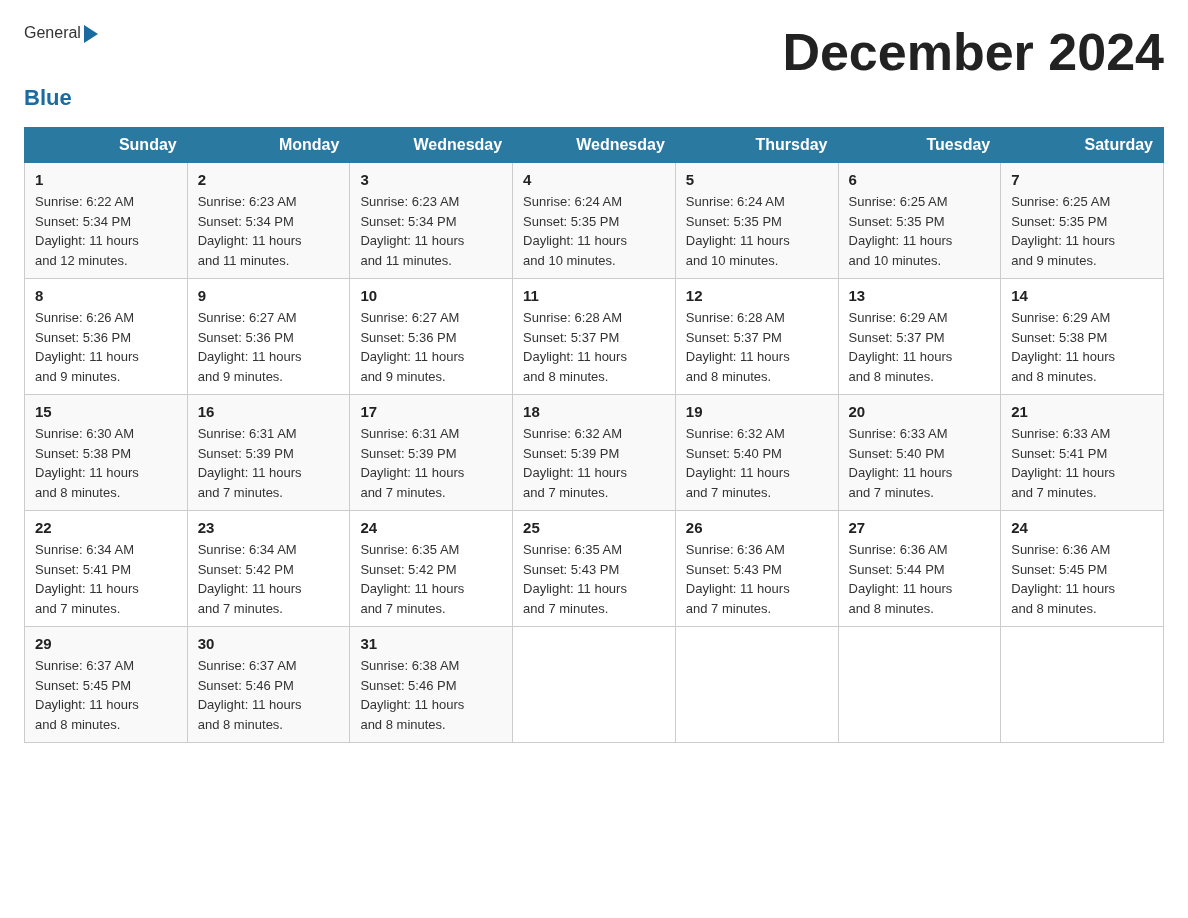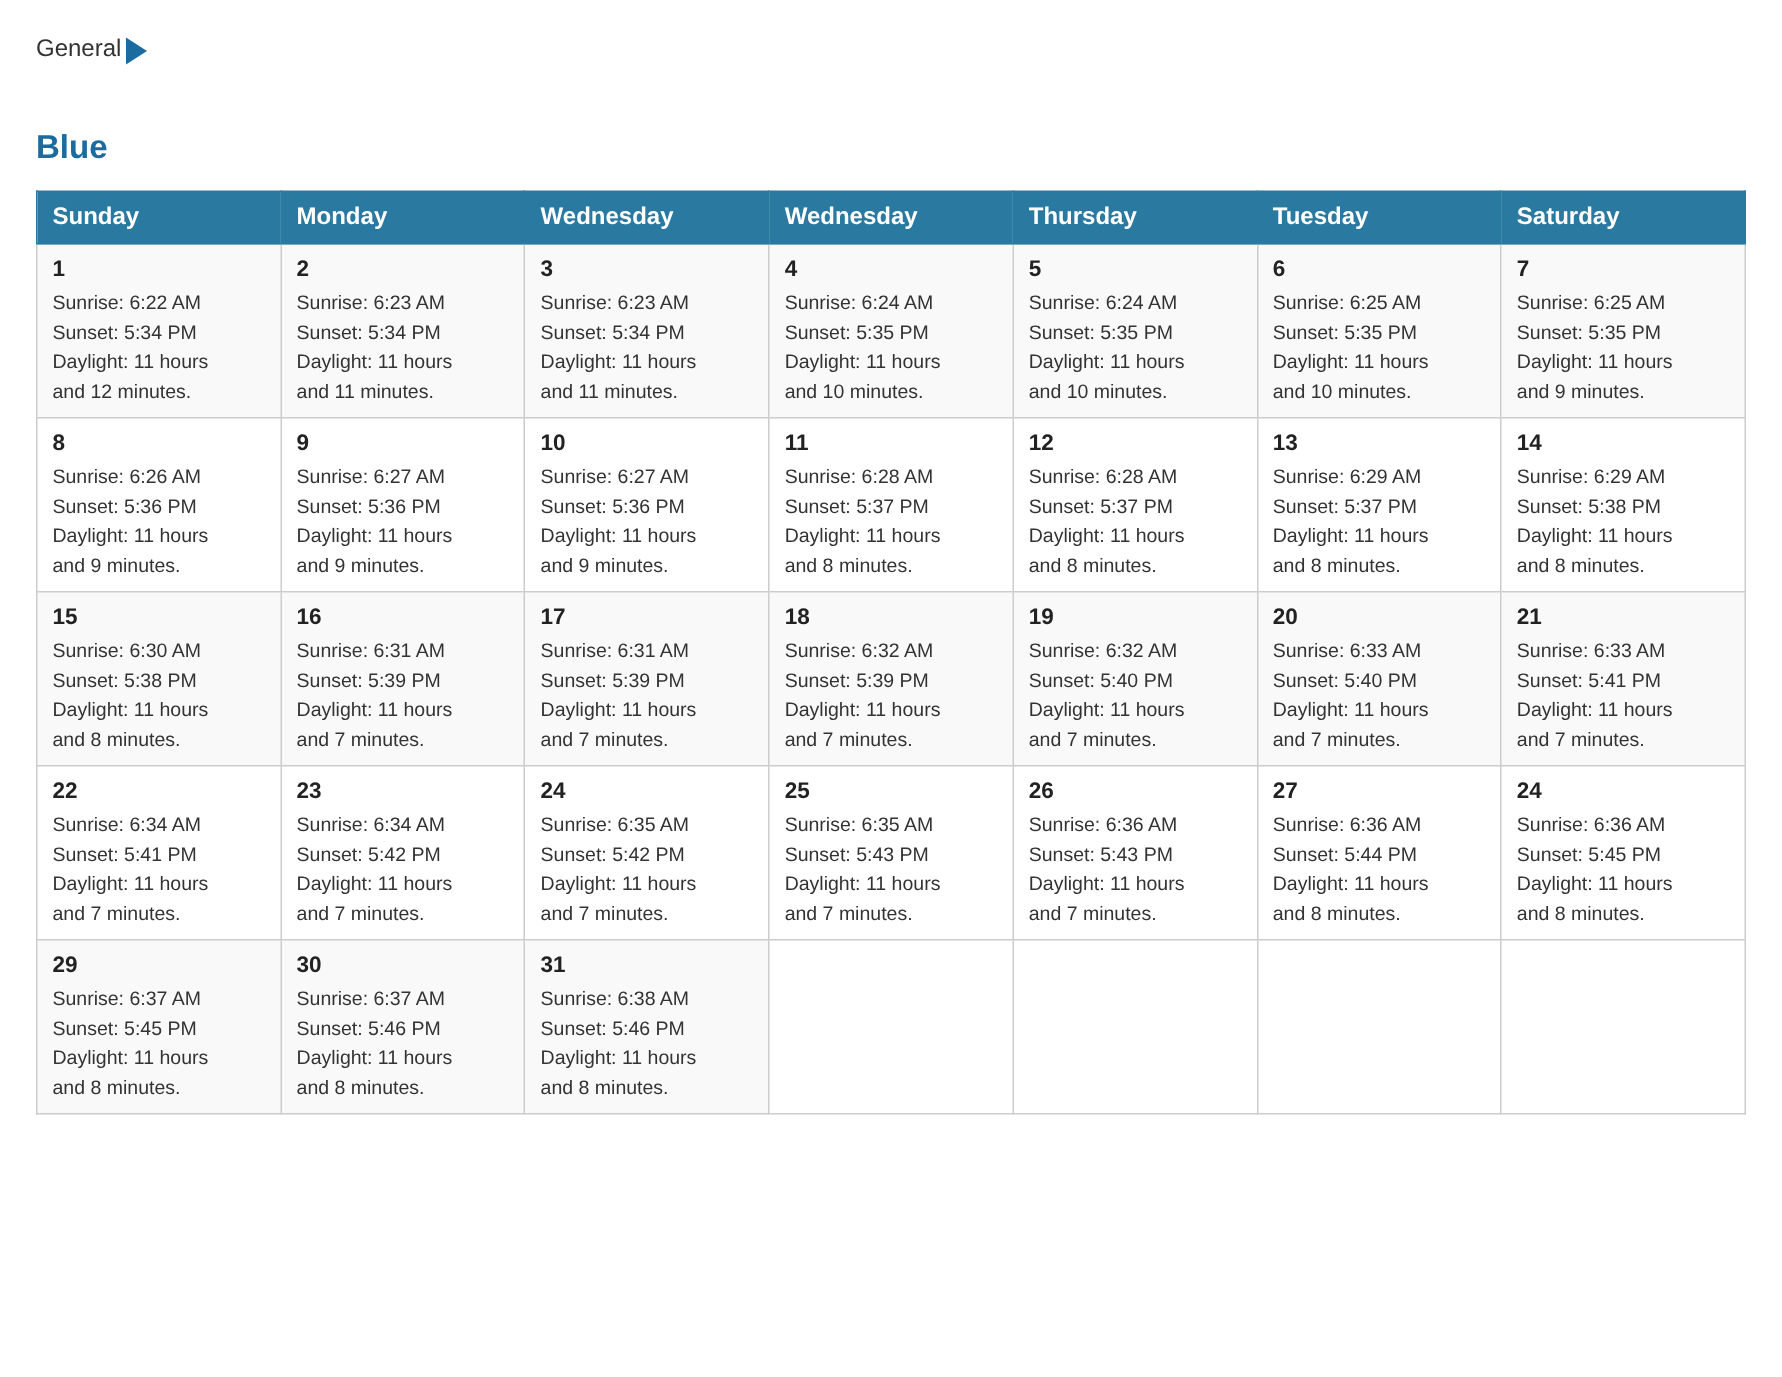--- a/index.html
+++ b/index.html
@@ -44,21 +44,21 @@
     }
     table {
       width: 100%;
       border-collapse: collapse;
       table-layout: fixed;
     }
     thead tr th {
       background-color: #2979a0;
       color: #fff;
       padding: 8px 10px;
-      text-align: left;
+      text-align: right;
       font-size: 16px;
       font-weight: bold;
       border: 1px solid #2979a0;
     }
     tbody tr td {
       vertical-align: top;
       padding: 8px 10px;
       border: 1px solid #ccc;
       font-size: 13px;
       color: #333;
@@ -106,20 +106,21 @@
 
 <div class="header">
   <div class="logo">
     <div class="logo-row">
       <span class="logo-general">General</span>
       <span class="logo-arrow"></span>
     </div>
     <span class="logo-blue">Blue</span>
   </div>
   <div class="title-section">
+    <div class="month-title">December 2024</div>
   </div>
 </div>
 
 <table>
   <thead>
     <tr>
       <th>Sunday</th>
       <th>Monday</th>
       <th>Wednesday</th>
       <th>Wednesday</th>

